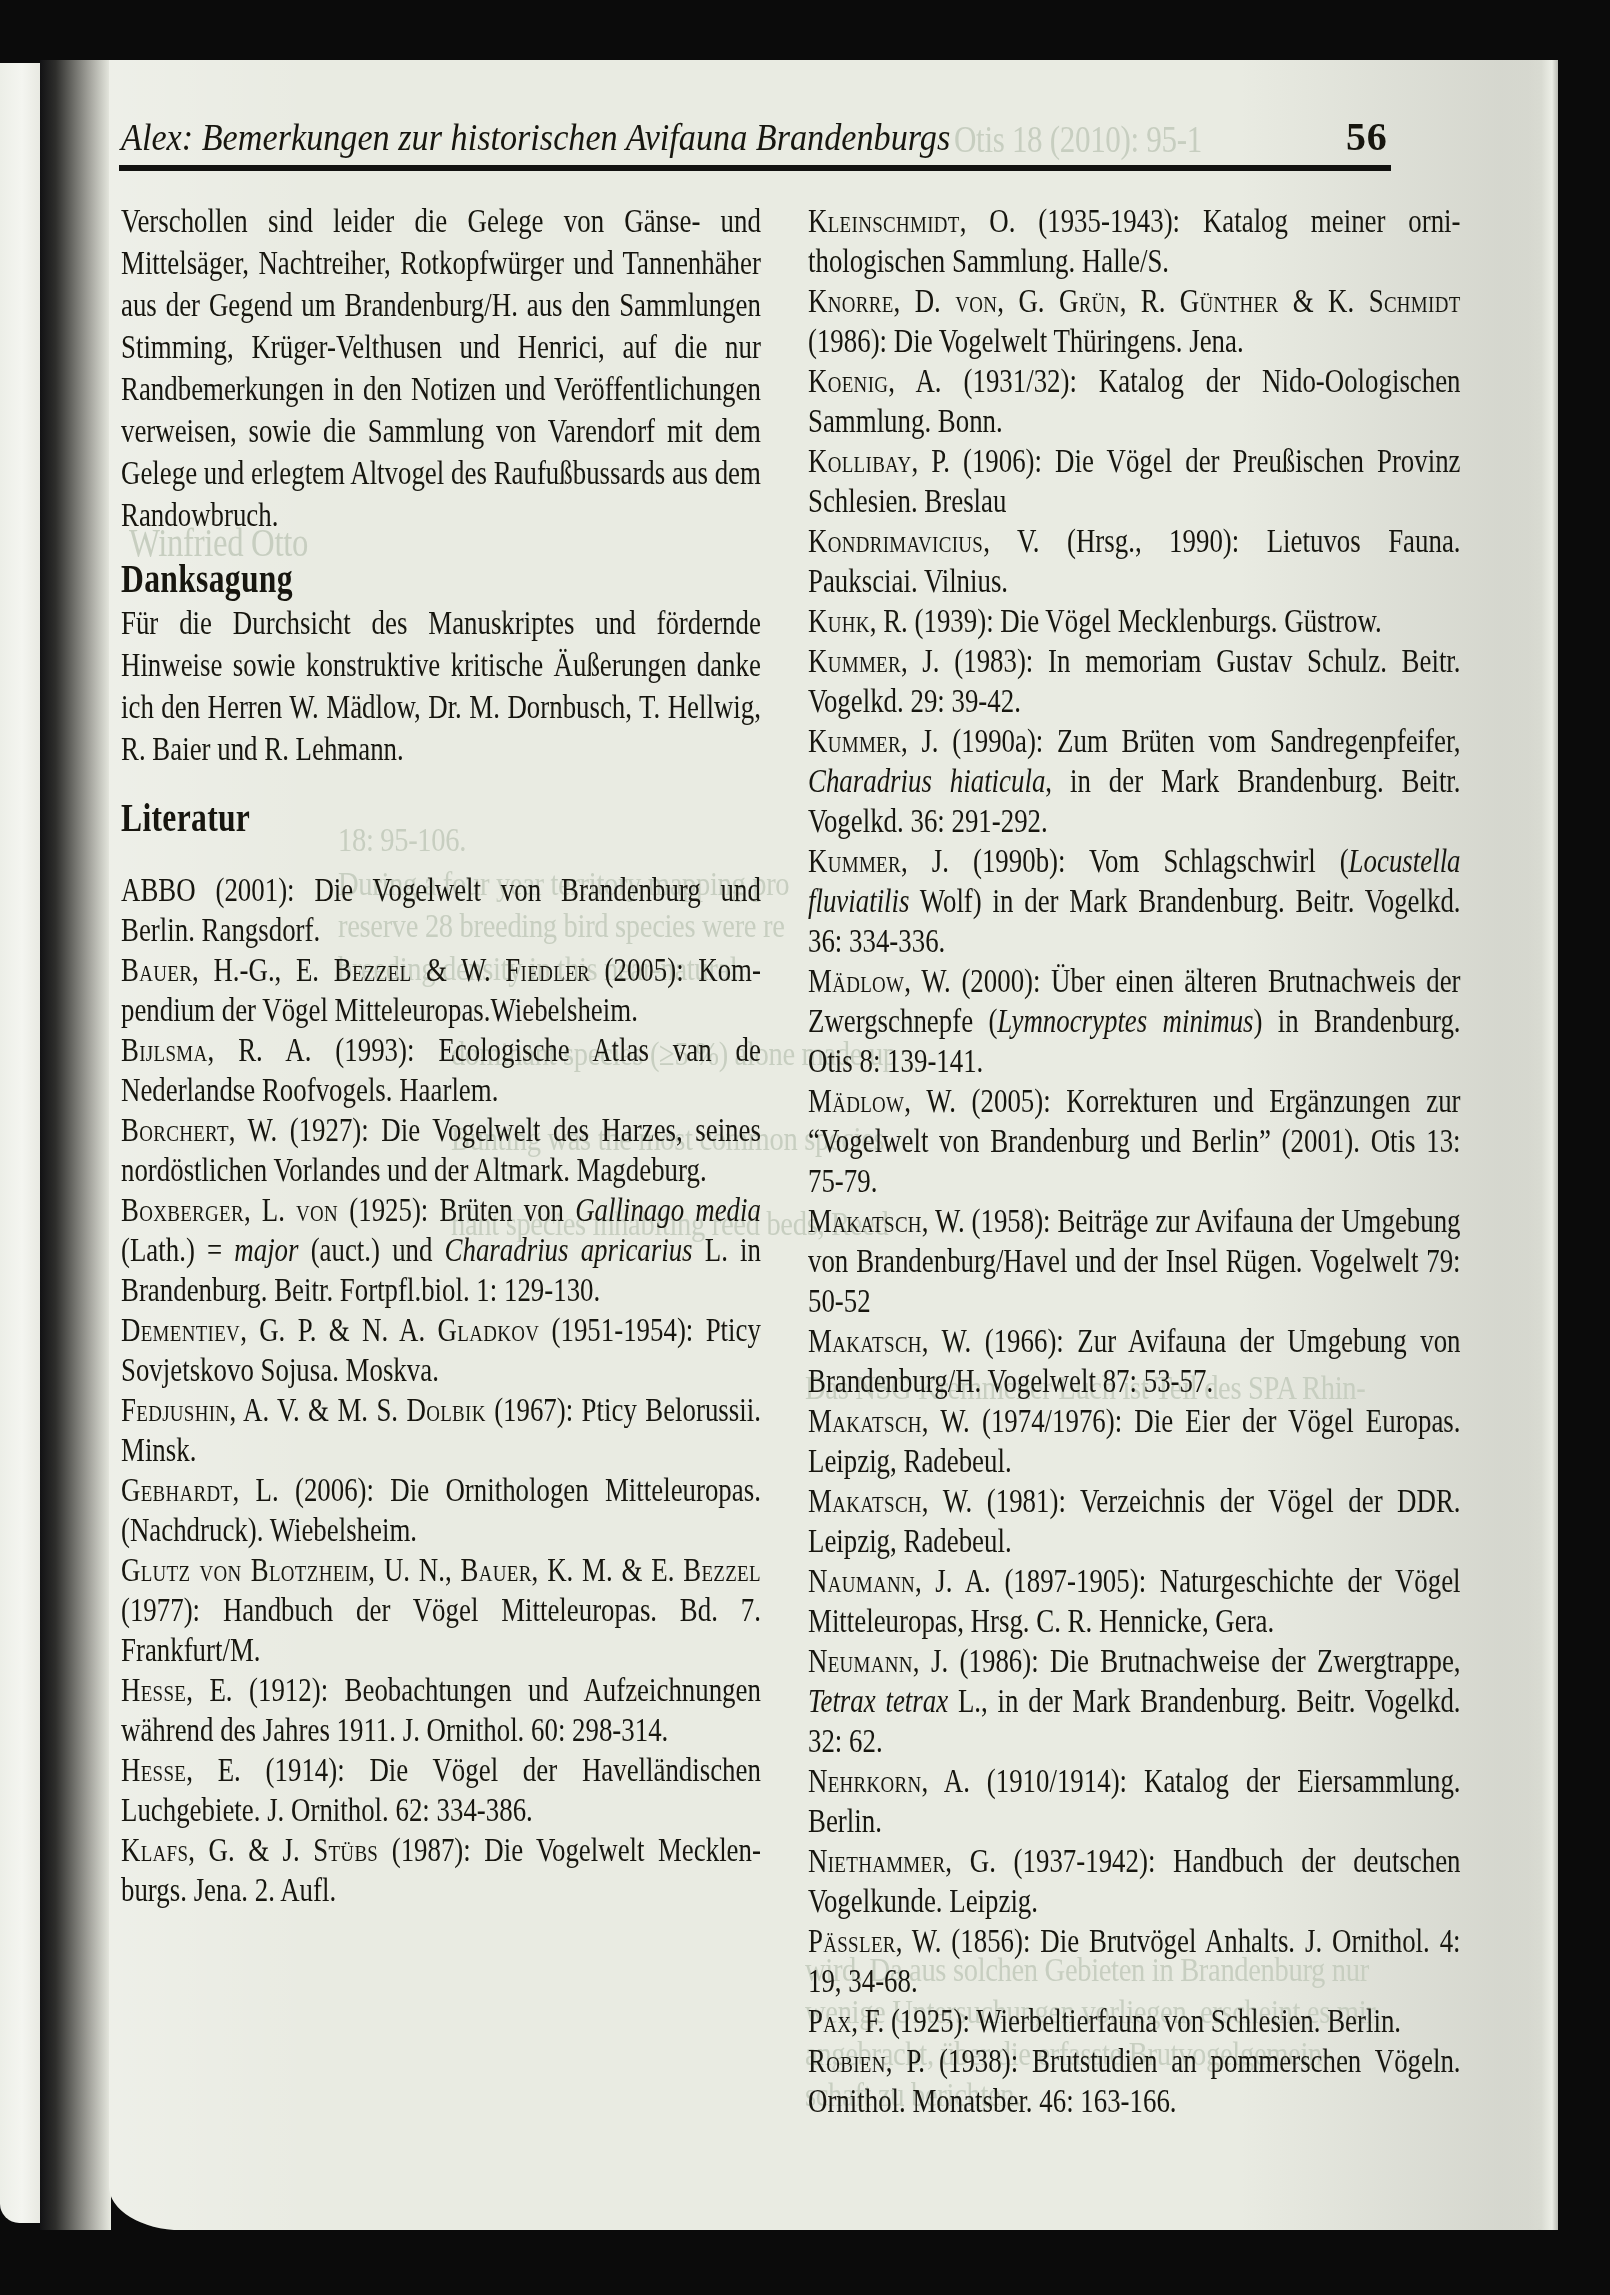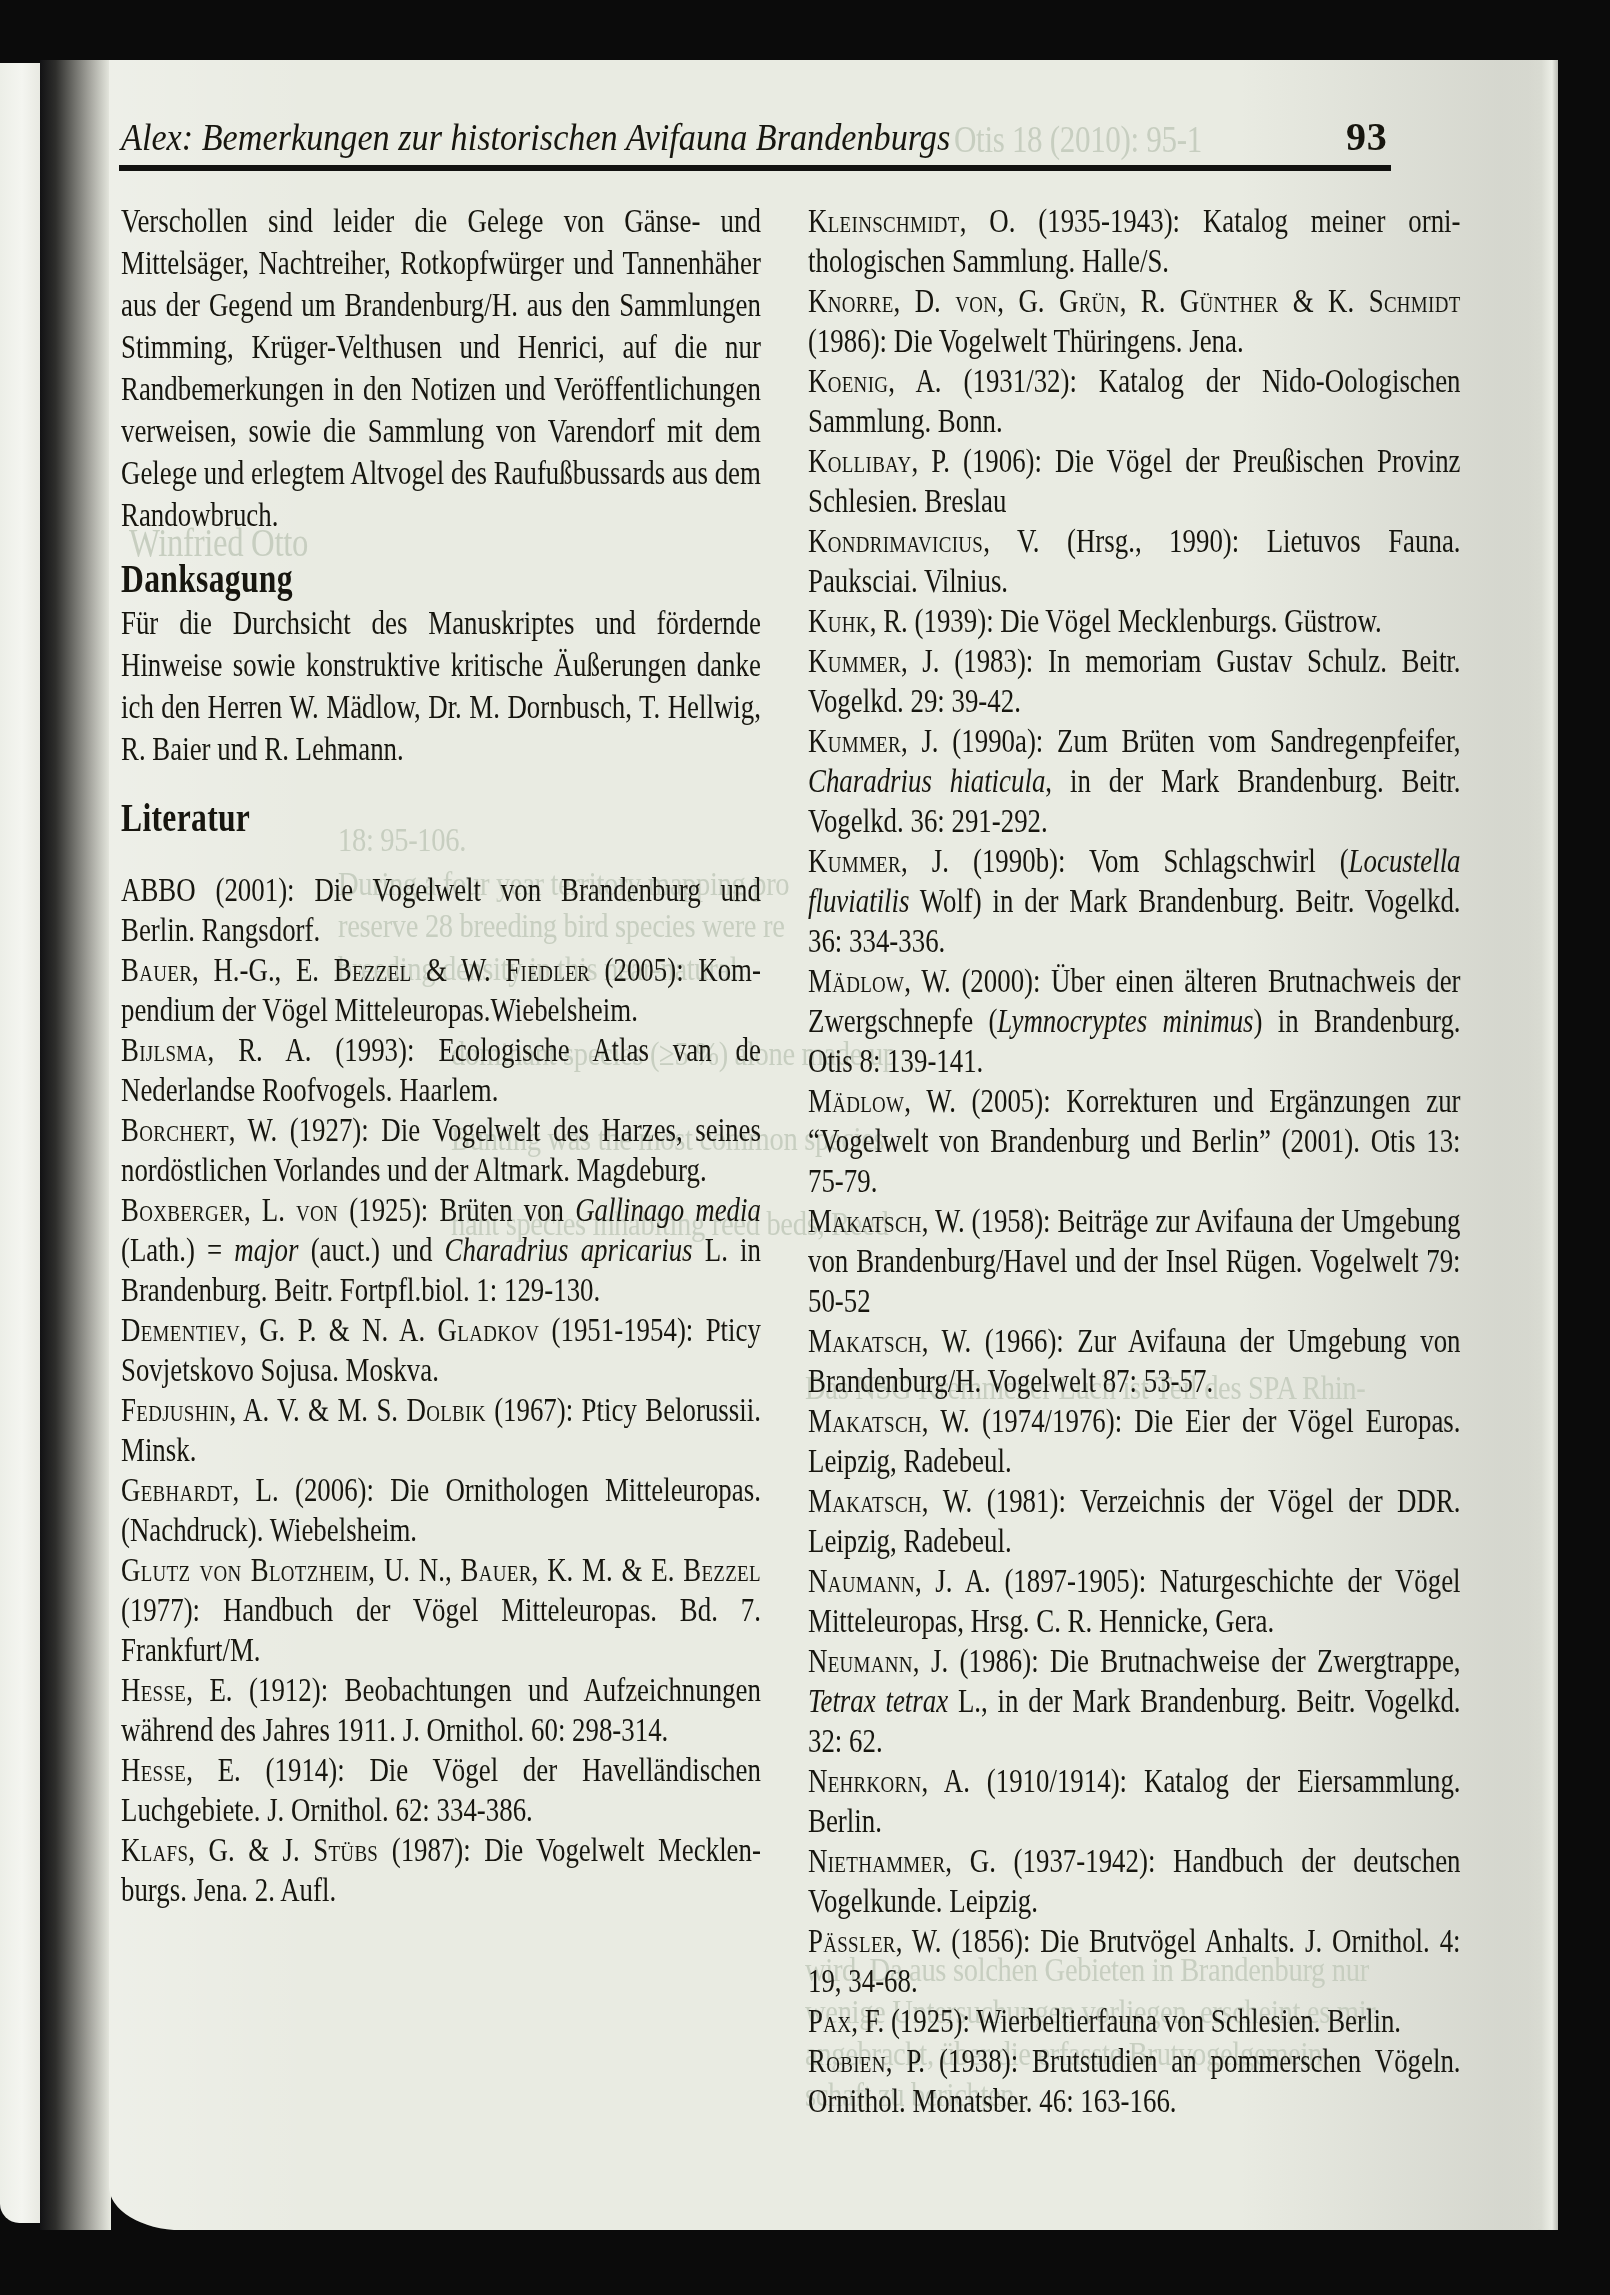--- a/index.html
+++ b/index.html
@@ -100,21 +100,21 @@
     <span class="ghost" style="left: 805px; top: 1369px; font-size: 34px;">Das NSG Kremmener Luch ist Teil des SPA Rhin-</span>
     <span class="ghost" style="left: 805px; top: 1951px; font-size: 34px;">wird. Da aus solchen Gebieten in Brandenburg nur</span>
     <span class="ghost" style="left: 805px; top: 1993px; font-size: 34px;">wenige Untersuchungen vorliegen, erscheint es mir</span>
     <span class="ghost" style="left: 805px; top: 2035px; font-size: 34px;">angebracht, über die erfasste Brutvogelgemein-</span>
     <span class="ghost" style="left: 805px; top: 2076px; font-size: 34px;">schaft zu berichten.</span>
   </div>
 
 <div class="header-title-wrap">
   <div class="header-title">Alex: Bemerkungen zur historischen Avifauna Brandenburgs</div>
 </div>
-<div class="page-number">93</div>
+<div class="page-number">56</div>
 <div class="header-rule"></div>
 
 <div class="col col-left">
   <p class="intro">Verschollen sind leider die Gelege von Gänse- und Mittelsäger, Nachtreiher, Rotkopfwürger und Tan­nenhäher aus der Gegend um Brandenburg/H. aus den Sammlungen Stimming, Krüger-Velthusen und Henrici, auf die nur Randbemerkungen in den Notizen und Veröffentlichungen verweisen, sowie die Sammlung von Varendorf mit dem Gelege und erlegtem Altvogel des Raufußbussards aus dem Randowbruch.</p>
   <h2 class="section-heading heading-danksagung">Danksagung</h2>
   <p class="ack-paragraph">Für die Durchsicht des Manuskriptes und fördernde Hinweise sowie konstruktive kritische Äußerungen danke ich den Herren W. Mädlow, Dr. M. Dornbusch, T. Hellwig, R. Baier und R. Lehmann.</p>
   <h2 class="section-heading heading-literatur">Literatur</h2>
   <div class="refs" id="refs-left">
       <p class="ref"><span class="">ABBO (2001): Die Vogelwelt von Brandenburg und Berlin. Rangsdorf.</span></p>
       <p class="ref"><span class="sc">Bauer</span><span class="">, H.-G., E. </span><span class="sc">Bezzel</span><span class=""> &amp; W. </span><span class="sc">Fiedler</span><span class=""> (2005): Kom­pendium der Vögel Mitteleuropas.Wiebelsheim.</span></p>

